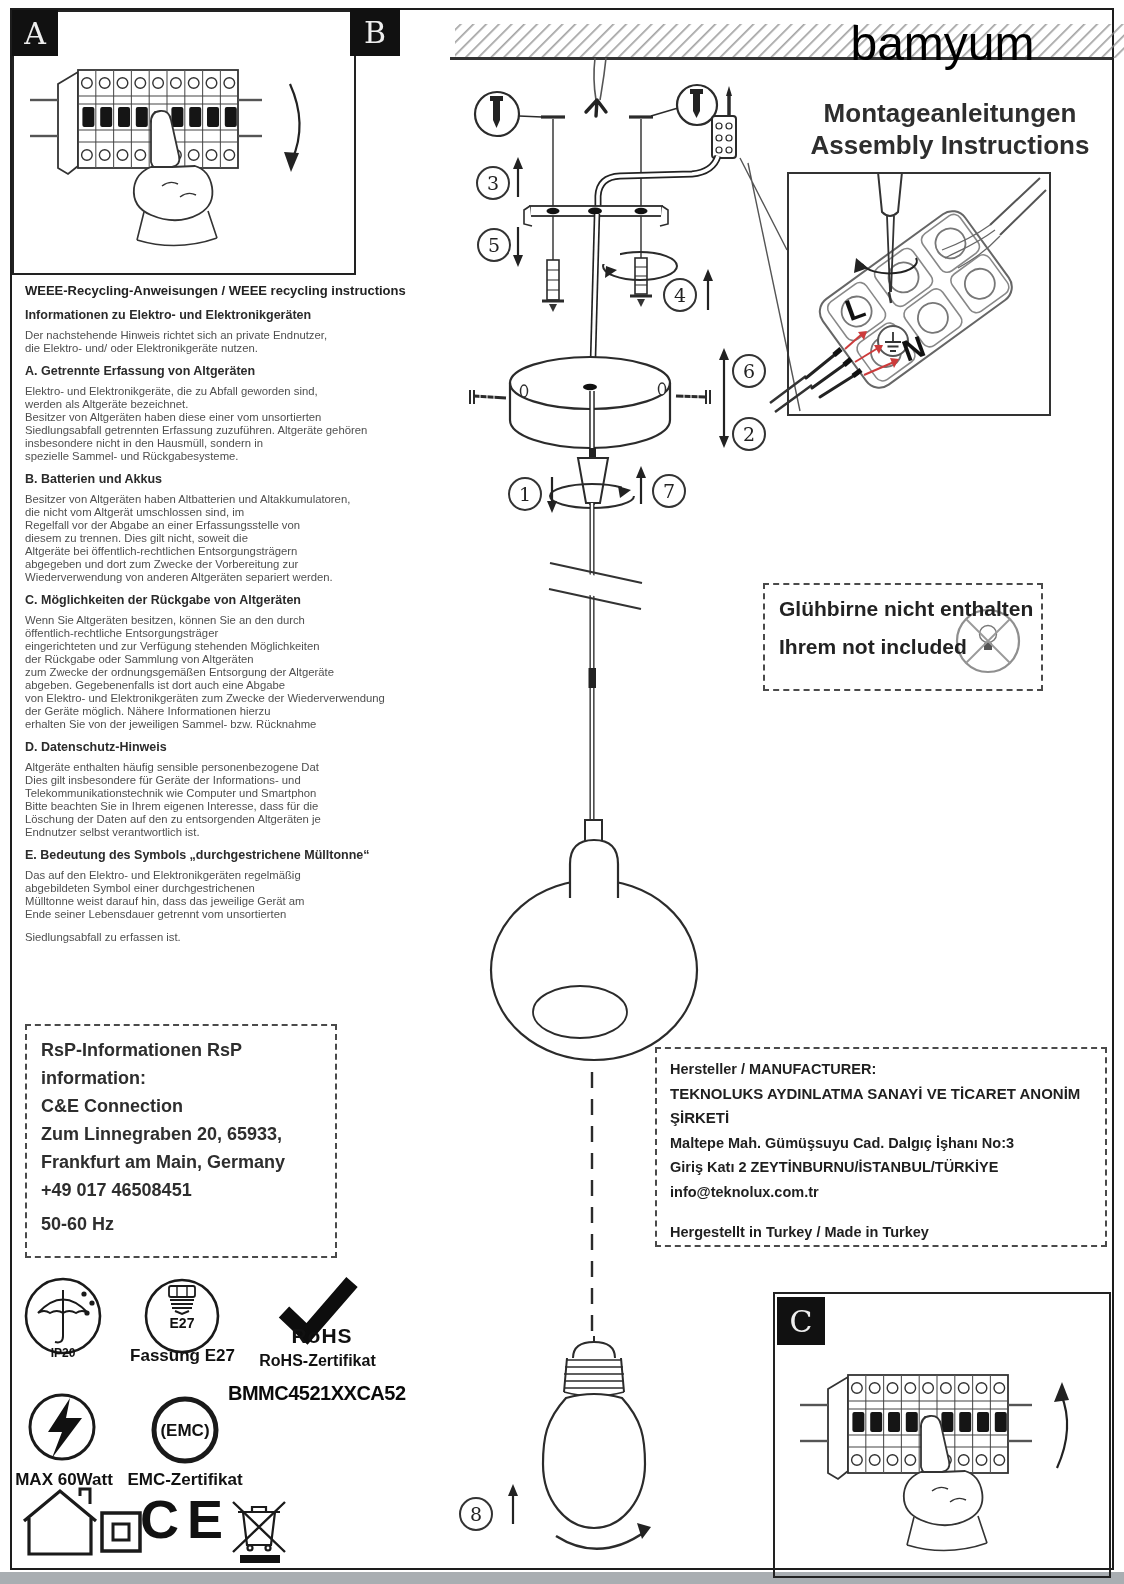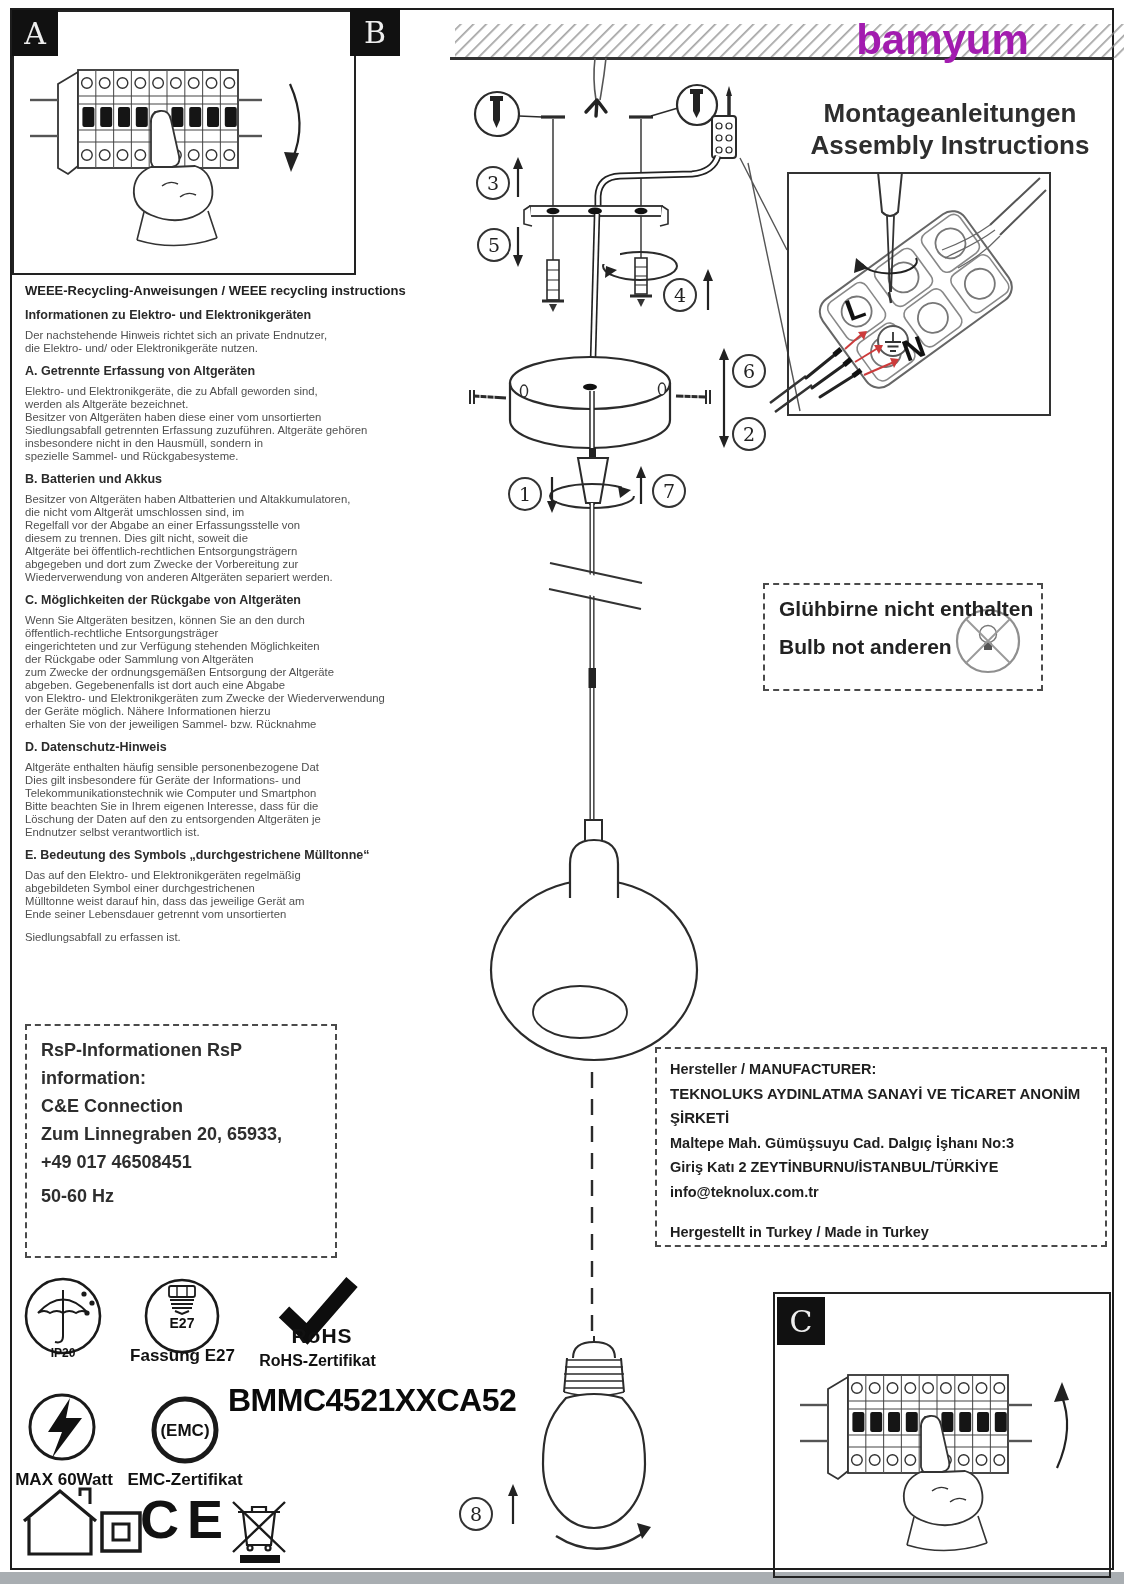--- a/index.html
+++ b/index.html
@@ -13,21 +13,21 @@
   .step{width:30px;height:30px;border:2px solid #333;border-radius:50%;
         font-family:"DejaVu Serif", serif;font-size:19px;color:#222;
         display:flex;align-items:center;justify-content:center;background:#fff;}
   .weee-title{font-size:13px;font-weight:bold;color:#222;margin-bottom:10px;}
   .weee-h{font-size:12.5px;font-weight:bold;color:#2b2b2b;margin:9px 0 7px 0;}
   .weee-b{font-size:11.3px;line-height:13px;color:#4f4f4f;white-space:pre-line;}
   .rsp-line{font-size:18px;font-weight:600;color:#2e2e2e;line-height:28px;}
   .mfr-line{font-size:14.5px;font-weight:700;color:#1f1f1f;line-height:24.5px;}
   .caption{font-weight:800;color:#111;text-align:center;}
   svg.art{position:absolute;left:0;top:0;pointer-events:none;}
-  .brandlogo{font-size:42px;font-weight:700;letter-spacing:0px;color:#a21caf;text-align:center;}
+  .brandlogo{font-size:48px;font-weight:400;letter-spacing:0px;color:#000000;text-align:center;}
   .brandsub{font-size:26px;font-weight:600;color:#2e2e2e;text-align:center;margin-top:6px;}
 </style>
 </head>
 <body>
 
 <div class="abs" style="left:10px;top:8px;width:1100px;height:1558px;border:2.5px solid #1d1d1d;"></div>
 <div class="abs" style="left:0;top:1572px;width:1124px;height:12px;background:#a9aeb2;"></div>
 
 <svg class="art" width="1124" height="1584" viewBox="0 0 1124 1584" xmlns="http://www.w3.org/2000/svg" xmlns:xlink="http://www.w3.org/1999/xlink">
   <defs>
@@ -399,28 +399,29 @@
     <div class="weee-b">Das auf den Elektro- und Elektronikgeräten regelmäßig
  abgebildeten Symbol einer durchgestrichenen
 Mülltonne weist darauf hin, dass das jeweilige Gerät am
 Ende seiner Lebensdauer getrennt vom unsortierten</div>
   </div>
   <div class="weee-b" style="margin-top:10px;">Siedlungsabfall zu erfassen ist.</div>
 </div>
 
 <div class="abs dashedbox" style="left:763px;top:583px;width:276px;height:104px;">
   <div style="position:absolute;left:14px;top:12px;font-size:21px;font-weight:600;color:#222;">Glühbirne nicht enthalten</div>
-  <div style="position:absolute;left:14px;top:50px;font-size:21px;font-weight:600;color:#222;">Bulb not anderen</div>
+  <div style="position:absolute;left:14px;top:50px;font-size:21px;font-weight:600;color:#222;">Ihrem not included</div>
 </div>
 
 <div class="abs dashedbox" style="left:25px;top:1024px;width:308px;height:230px;padding:0;">
   <div style="position:absolute;left:14px;top:10px;">
     <div class="rsp-line">RsP-Informationen RsP information:</div>
     <div class="rsp-line">C&amp;E Connection</div>
     <div class="rsp-line">Zum Linnegraben 20, 65933,</div>
+    <div class="rsp-line">Frankfurt am Main, Germany</div>
     <div class="rsp-line">+49 017 46508451</div>
     <div class="rsp-line" style="margin-top:6px;">50-60 Hz</div>
   </div>
 </div>
 
 <div class="abs dashedbox" style="left:655px;top:1047px;width:448px;height:196px;">
   <div style="position:absolute;left:13px;top:8px;width:425px;">
     <div class="mfr-line">Hersteller / MANUFACTURER:</div>
     <div class="mfr-line" style="font-size:15px;">TEKNOLUKS AYDINLATMA SANAYİ VE TİCARET ANONİM ŞİRKETİ</div>
     <div class="mfr-line">Maltepe Mah. Gümüşsuyu Cad. Dalgıç İşhanı No:3</div>
@@ -461,13 +462,13 @@
 
 <div class="abs caption" style="left:20px;top:1346px;width:86px;font-size:12px;">IP20</div>
 <div class="abs caption" style="left:158px;top:1315px;width:48px;font-size:14px;">E27</div>
 <div class="abs caption" style="left:120px;top:1346px;width:125px;font-size:17px;">Fassung E27</div>
 <div class="abs caption" style="left:282px;top:1324px;width:80px;font-size:21px;letter-spacing:1px;">RoHS</div>
 <div class="abs caption" style="left:255px;top:1352px;width:125px;font-size:16px;">RoHS-Zertifikat</div>
 <div class="abs caption" style="left:12px;top:1470px;width:104px;font-size:17px;">MAX 60Watt</div>
 <div class="abs caption" style="left:150px;top:1421px;width:70px;font-size:17px;">(EMC)</div>
 <div class="abs caption" style="left:120px;top:1470px;width:130px;font-size:17px;">EMC-Zertifikat</div>
 <div class="abs" style="left:140px;top:1488px;font-size:54px;font-weight:700;letter-spacing:8px;color:#111;">CE</div>
-<div class="abs" style="left:228px;top:1382px;font-size:32px;font-weight:800;letter-spacing:-0.5px;color:#0a0a0a;">BMMC4521XXCA52</div>
+<div class="abs" style="left:228px;top:1382px;font-size:20px;font-weight:800;letter-spacing:-0.5px;color:#0a0a0a;">BMMC4521XXCA52</div>
 
 </body></html>

